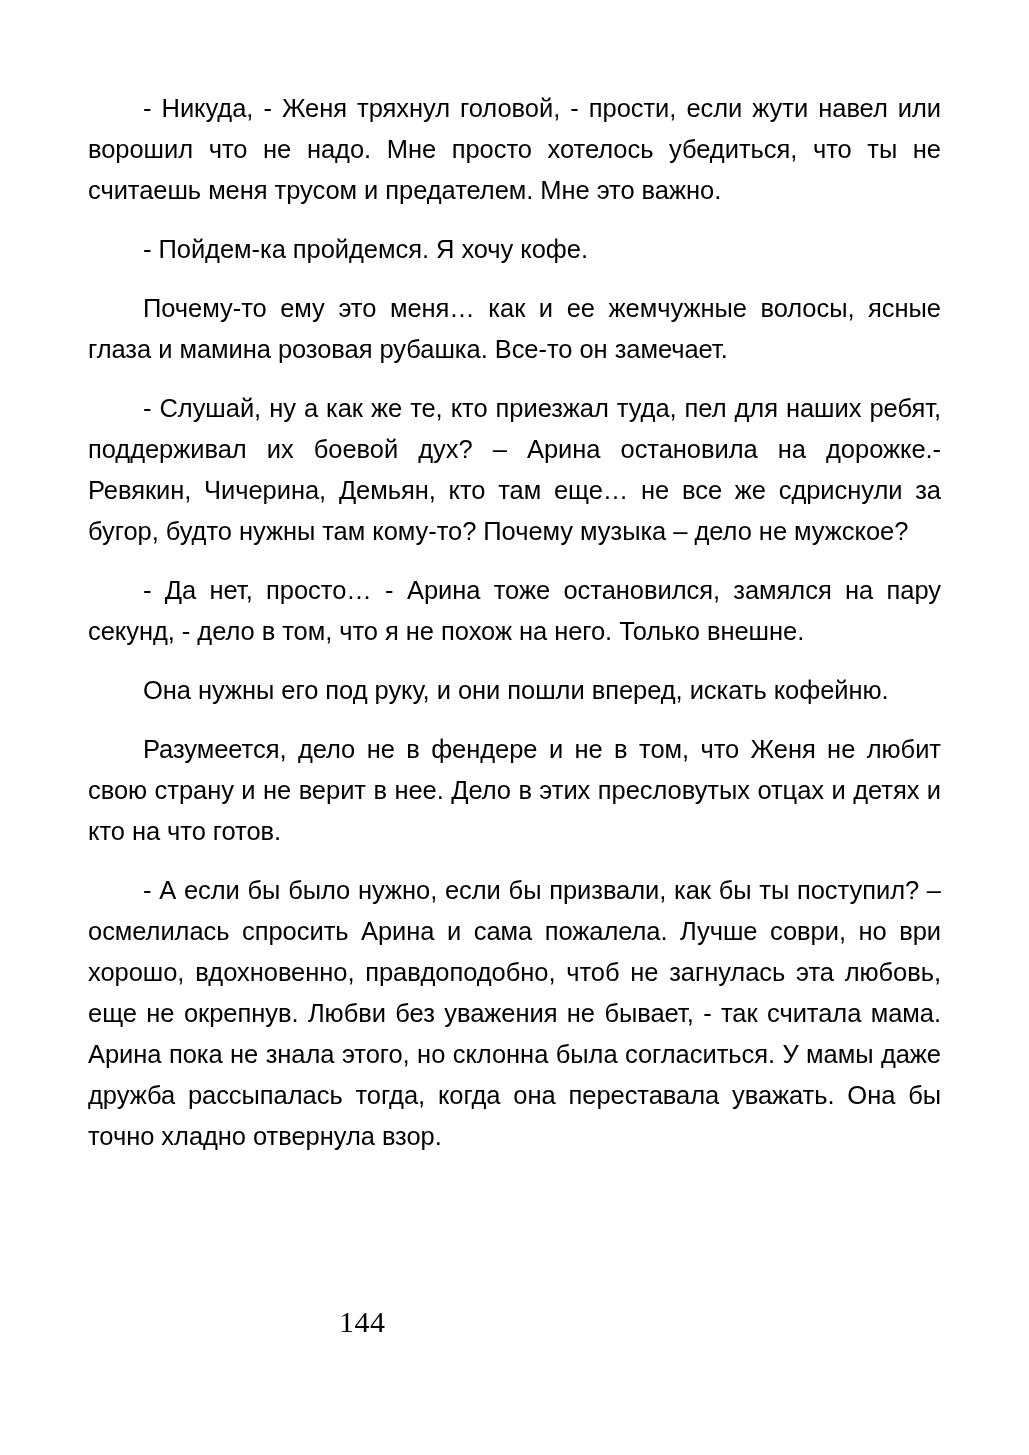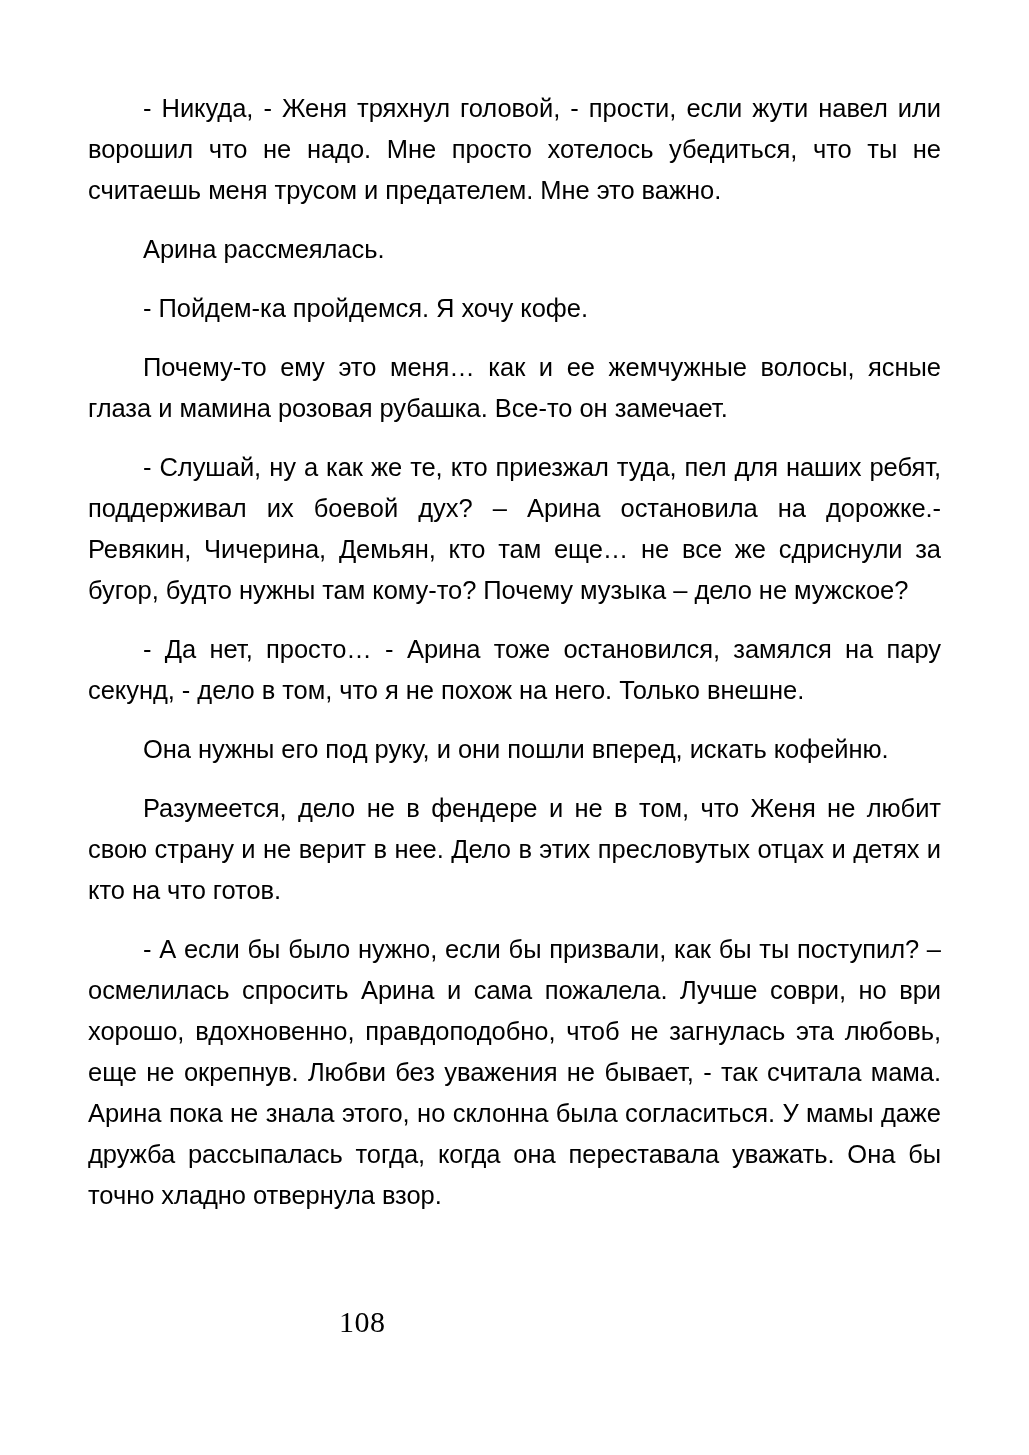--- a/index.html
+++ b/index.html
@@ -60,25 +60,24 @@
     letter-spacing: 0.5px;
   }
 </style>
 </head>
 <body>
 
 <div class="page">
 
   <div class="text-block">
     <p class="para">- Никуда, - Женя тряхнул головой, - прости, если жути навел или ворошил что не надо. Мне просто хотелось убедиться, что ты не считаешь меня трусом и предателем. Мне это важно.</p>
-    <p class="para">Арина рассмеялась.</p>
     <p class="para">- Пойдем-ка пройдемся. Я хочу кофе.</p>
     <p class="para">Почему-то ему это меня… как и ее жемчужные волосы, ясные глаза и мамина розовая рубашка. Все-то он замечает.</p>
     <p class="para">- Слушай, ну а как же те, кто приезжал туда, пел для наших ребят, поддерживал их боевой дух? – Арина остановила на дорожке.- Ревякин, Чичерина, Демьян, кто там еще… не все же сдриснули за бугор, будто нужны там кому-то? Почему музыка – дело не мужское?</p>
     <p class="para">- Да нет, просто… - Арина тоже остановился, замялся на пару секунд, - дело в том, что я не похож на него. Только внешне.</p>
     <p class="para">Она нужны его под руку, и они пошли вперед, искать кофейню.</p>
     <p class="para">Разумеется, дело не в фендере и не в том, что Женя не любит свою страну и не верит в нее. Дело в этих пресловутых отцах и детях и кто на что готов.</p>
     <p class="para">- А если бы было нужно, если бы призвали, как бы ты поступил? – осмелилась спросить Арина и сама пожалела. Лучше соври, но ври хорошо, вдохновенно, правдоподобно, чтоб не загнулась эта любовь, еще не окрепнув. Любви без уважения не бывает, - так считала мама. Арина пока не знала этого, но склонна была согласиться. У мамы даже дружба рассыпалась тогда, когда она переставала уважать. Она бы точно хладно отвернула взор.</p>
   </div>
 
-  <div class="page-number">108</div>
+  <div class="page-number">144</div>
 
 </div>
 
 </body></html>

